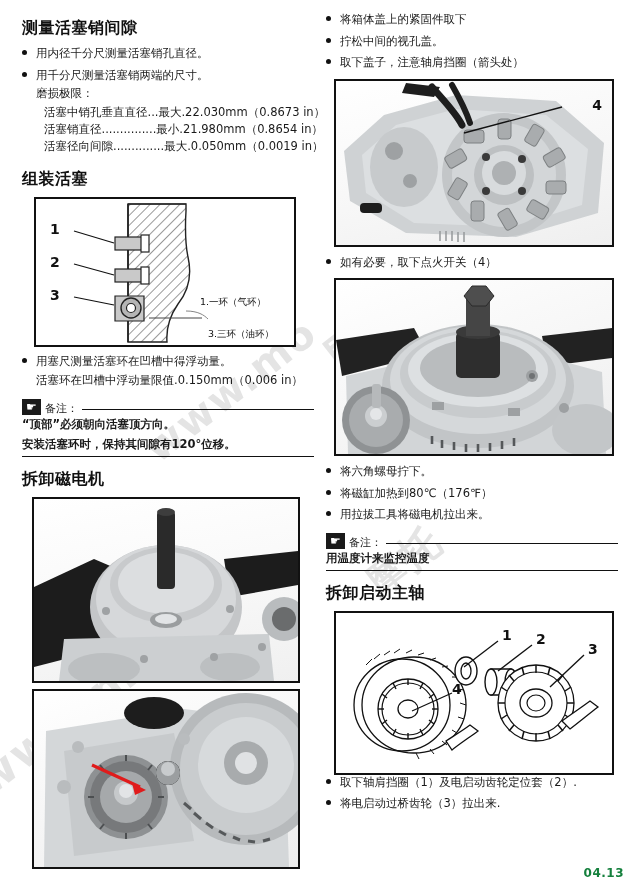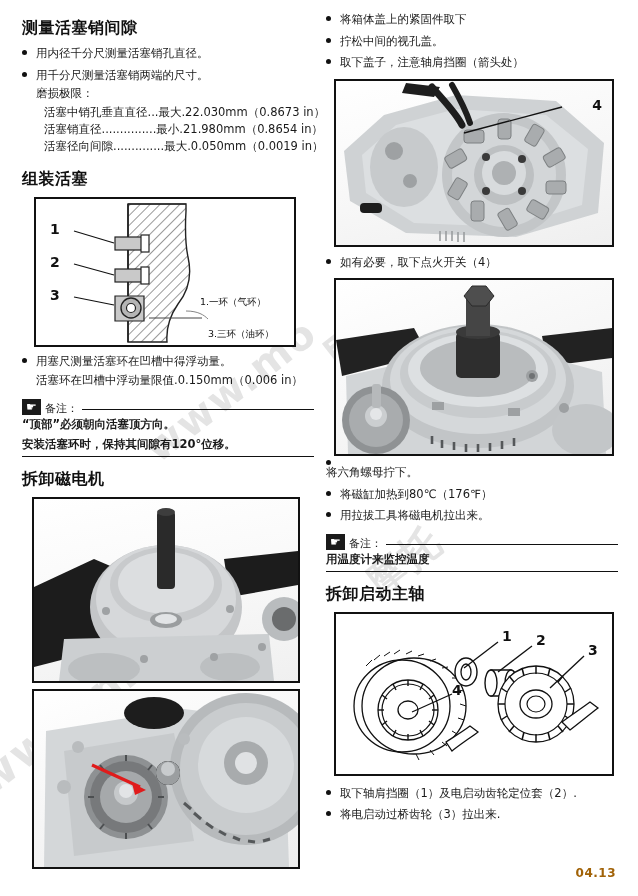--- a/index.html
+++ b/index.html
@@ -113,22 +113,22 @@
   .ring-legend {
     position:absolute; font-size:9.5px; line-height:1.55;
     color:#111; white-space:nowrap;
   }
   .callout-num {
     position:absolute; font-weight:bold; font-size:14px; color:#111;
   }
 
   
   .page-number {
-    position:absolute; right:22px; bottom:16px;
-    font-size:12px; font-weight:bold; color:#a16207;
+    position:absolute; right:14px; bottom:16px;
+    font-size:12px; font-weight:bold; color:#15803d;
     letter-spacing:0.5px;
     text-align:right;
   }
 </style>
 </head>
 <body>
 
 <div id="watermark">
   <div class="wm-text wm1">www.mo</div>
   <div class="wm-text wm2">摩</div>
@@ -435,21 +435,21 @@
           <circle cx="40" cy="136" r="11" fill="#cbced0"></circle>
           <circle cx="40" cy="134" r="6" fill="#e4e6e8"></circle>
           <rect x="36" y="104" width="9" height="24" rx="3" fill="#b6b9bb"></rect>
 
           <ellipse cx="250" cy="150" rx="34" ry="26" fill="#c3c6c8"></ellipse>
           <circle cx="228" cy="128" r="5" fill="#9da0a2"></circle>
         </svg>
       </div>
     </div>
 
-    <div class="bullet-row" style="flex-direction:column;">
+    <div class="bullet-row" style="margin-top:8px;">
       <span class="bullet-dot"></span>
       <span class="bullet-text">将六角螺母拧下。</span>
     </div>
     <div class="bullet-row">
       <span class="bullet-dot"></span>
       <span class="bullet-text">将磁缸加热到80℃（176℉）</span>
     </div>
     <div class="bullet-row">
       <span class="bullet-dot"></span>
       <span class="bullet-text">用拉拔工具将磁电机拉出来。</span>
@@ -554,21 +554,21 @@
         <line x1="214" y1="74" x2="248" y2="42" stroke="#111" stroke-width="1.3"></line>
         <line x1="76" y1="98" x2="116" y2="80" stroke="#111" stroke-width="1.3"></line>
       </svg>
 
       <span class="callout-num" style="left:166px;top:14px;">1</span>
       <span class="callout-num" style="left:200px;top:18px;">2</span>
       <span class="callout-num" style="left:252px;top:28px;">3</span>
       <span class="callout-num" style="left:116px;top:68px;">4</span>
     </div>
 
-    <div class="bullet-row" style="margin-top:10px;">
+    <div class="bullet-row" style="">
       <span class="bullet-dot"></span>
       <span class="bullet-text">取下轴肩挡圈（1）及电启动齿轮定位套（2）.</span>
     </div>
     <div class="bullet-row">
       <span class="bullet-dot"></span>
       <span class="bullet-text">将电启动过桥齿轮（3）拉出来.</span>
     </div>
   </div>
 
   <div class="page-number">04.13</div>

